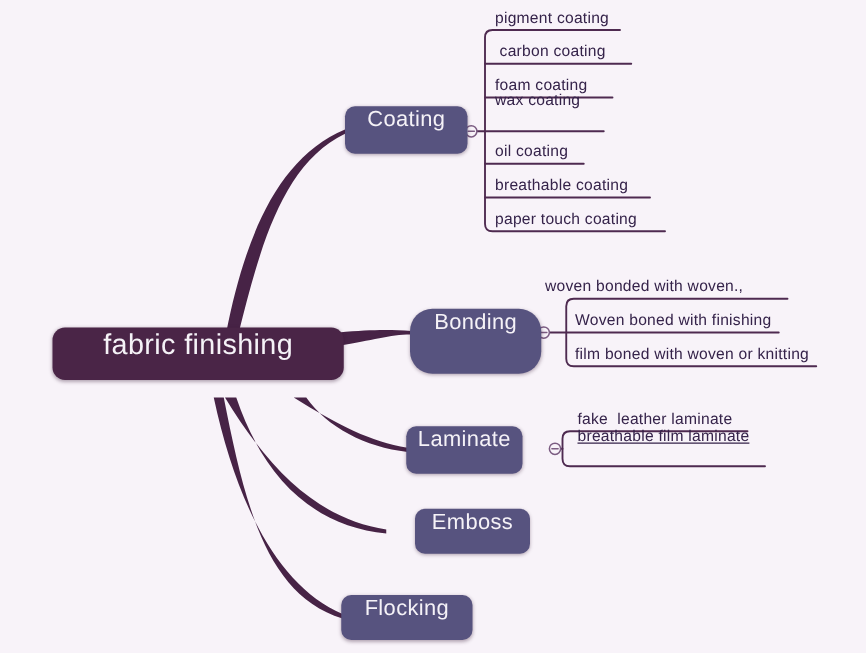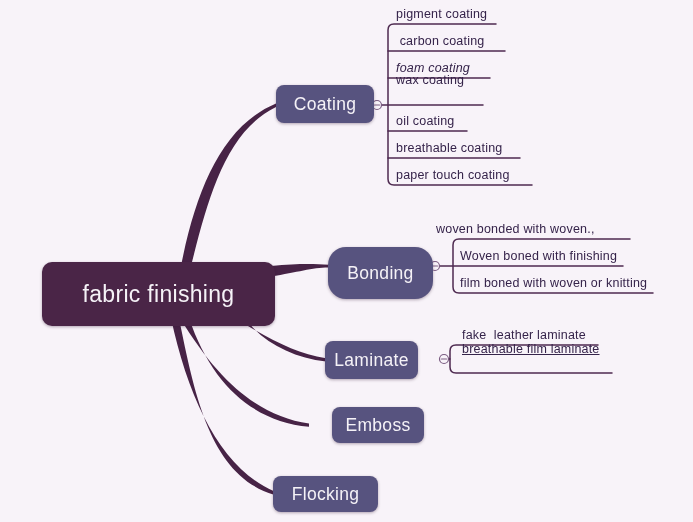--- a/index.html
+++ b/index.html
@@ -17,21 +17,21 @@
     width:693px;height:522px;overflow:hidden;position:relative;
     background:var(--background);
     font-family:"Liberation Sans","DejaVu Sans",sans-serif;
   }
   .connector-layer{position:absolute;left:0;top:0;}
   .branch-curve{fill:var(--connector);stroke:none;}
   .bracket{fill:none;stroke:var(--leaf-line);stroke-width:1.5;stroke-linecap:round;}
   .toggle-circle{fill:var(--background);stroke:var(--toggle-stroke);stroke-width:1.2;}
   .toggle-minus{stroke:var(--toggle-stroke);stroke-width:1.2;stroke-linecap:round;}
   .topic{
-    position:absolute;display:flex;align-items:center;justify-content:center;
+    position:absolute;display:flex;justify-content:center;
     color:var(--node-text);box-sizing:border-box;
     box-shadow:0 1px 3px rgba(50,20,50,.35);
     cursor:default;
   }
   .topic.branch{background:var(--branch-fill);border-radius:8px;font-size:17.5px;font-weight:500;letter-spacing:.3px;}
   .topic.root{background:var(--root-fill);border-radius:10px;font-size:23px;letter-spacing:.3px;}
   .leaf{
     position:absolute;height:18px;line-height:18px;
     font-size:12.5px;color:var(--leaf-text);white-space:pre;letter-spacing:.2px;
   }
@@ -67,21 +67,21 @@
   <g>
     <circle class="toggle-circle" cx="435" cy="266" r="4.5"></circle>
     <line class="toggle-minus" x1="432.5" y1="266" x2="437.5" y2="266"></line>
   </g>
   <g>
     <circle class="toggle-circle" cx="444" cy="359" r="4.5"></circle>
     <line class="toggle-minus" x1="441.5" y1="359" x2="446.5" y2="359"></line>
   </g>
 </svg>
 
-<div class="topic root" style="left:42px;top:262px;width:233px;height:64px;">
+<div class="topic root" style="left:42px;top:262px;width:233px;height:42px;">
   <span>fabric finishing</span>
 </div>
 
 <div class="topic branch" style="left:276px;top:85px;width:98px;height:38px;">
   <span>Coating</span>
 </div>
 
 <div class="topic branch" style="left:328px;top:247px;width:105px;height:52px;border-radius:18px;">
   <span>Bonding</span>
 </div>
@@ -93,21 +93,21 @@
 <div class="topic branch" style="left:308px;top:407px;width:92px;height:36px;margin-left:24px;">
   <span>Emboss</span>
 </div>
 
 <div class="topic branch" style="left:273px;top:476px;width:105px;height:36px;">
   <span>Flocking</span>
 </div>
 
 <div class="leaf" style="left:396px;top:5px;">pigment coating</div>
 <div class="leaf" style="left:396px;top:32px;"> carbon coating</div>
-<div class="leaf" style="left:396px;top:59px;font-style:italic;">foam coating</div>
+<div class="leaf" style="left:396px;top:59px;">foam coating</div>
 <div class="leaf" style="left:396px;top:71px;">wax coating</div>
 <div class="leaf" style="left:396px;top:112px;">oil coating</div>
 <div class="leaf" style="left:396px;top:139px;">breathable coating</div>
 <div class="leaf" style="left:396px;top:166px;">paper touch coating</div>
 
 <div class="leaf" style="left:436px;top:220px;">woven bonded with woven.,</div>
 <div class="leaf" style="left:460px;top:247px;">Woven boned with finishing</div>
 <div class="leaf" style="left:460px;top:274px;">film boned with woven or knitting</div>
 
 <div class="leaf" style="left:462px;top:326px;">fake  leather laminate</div>

